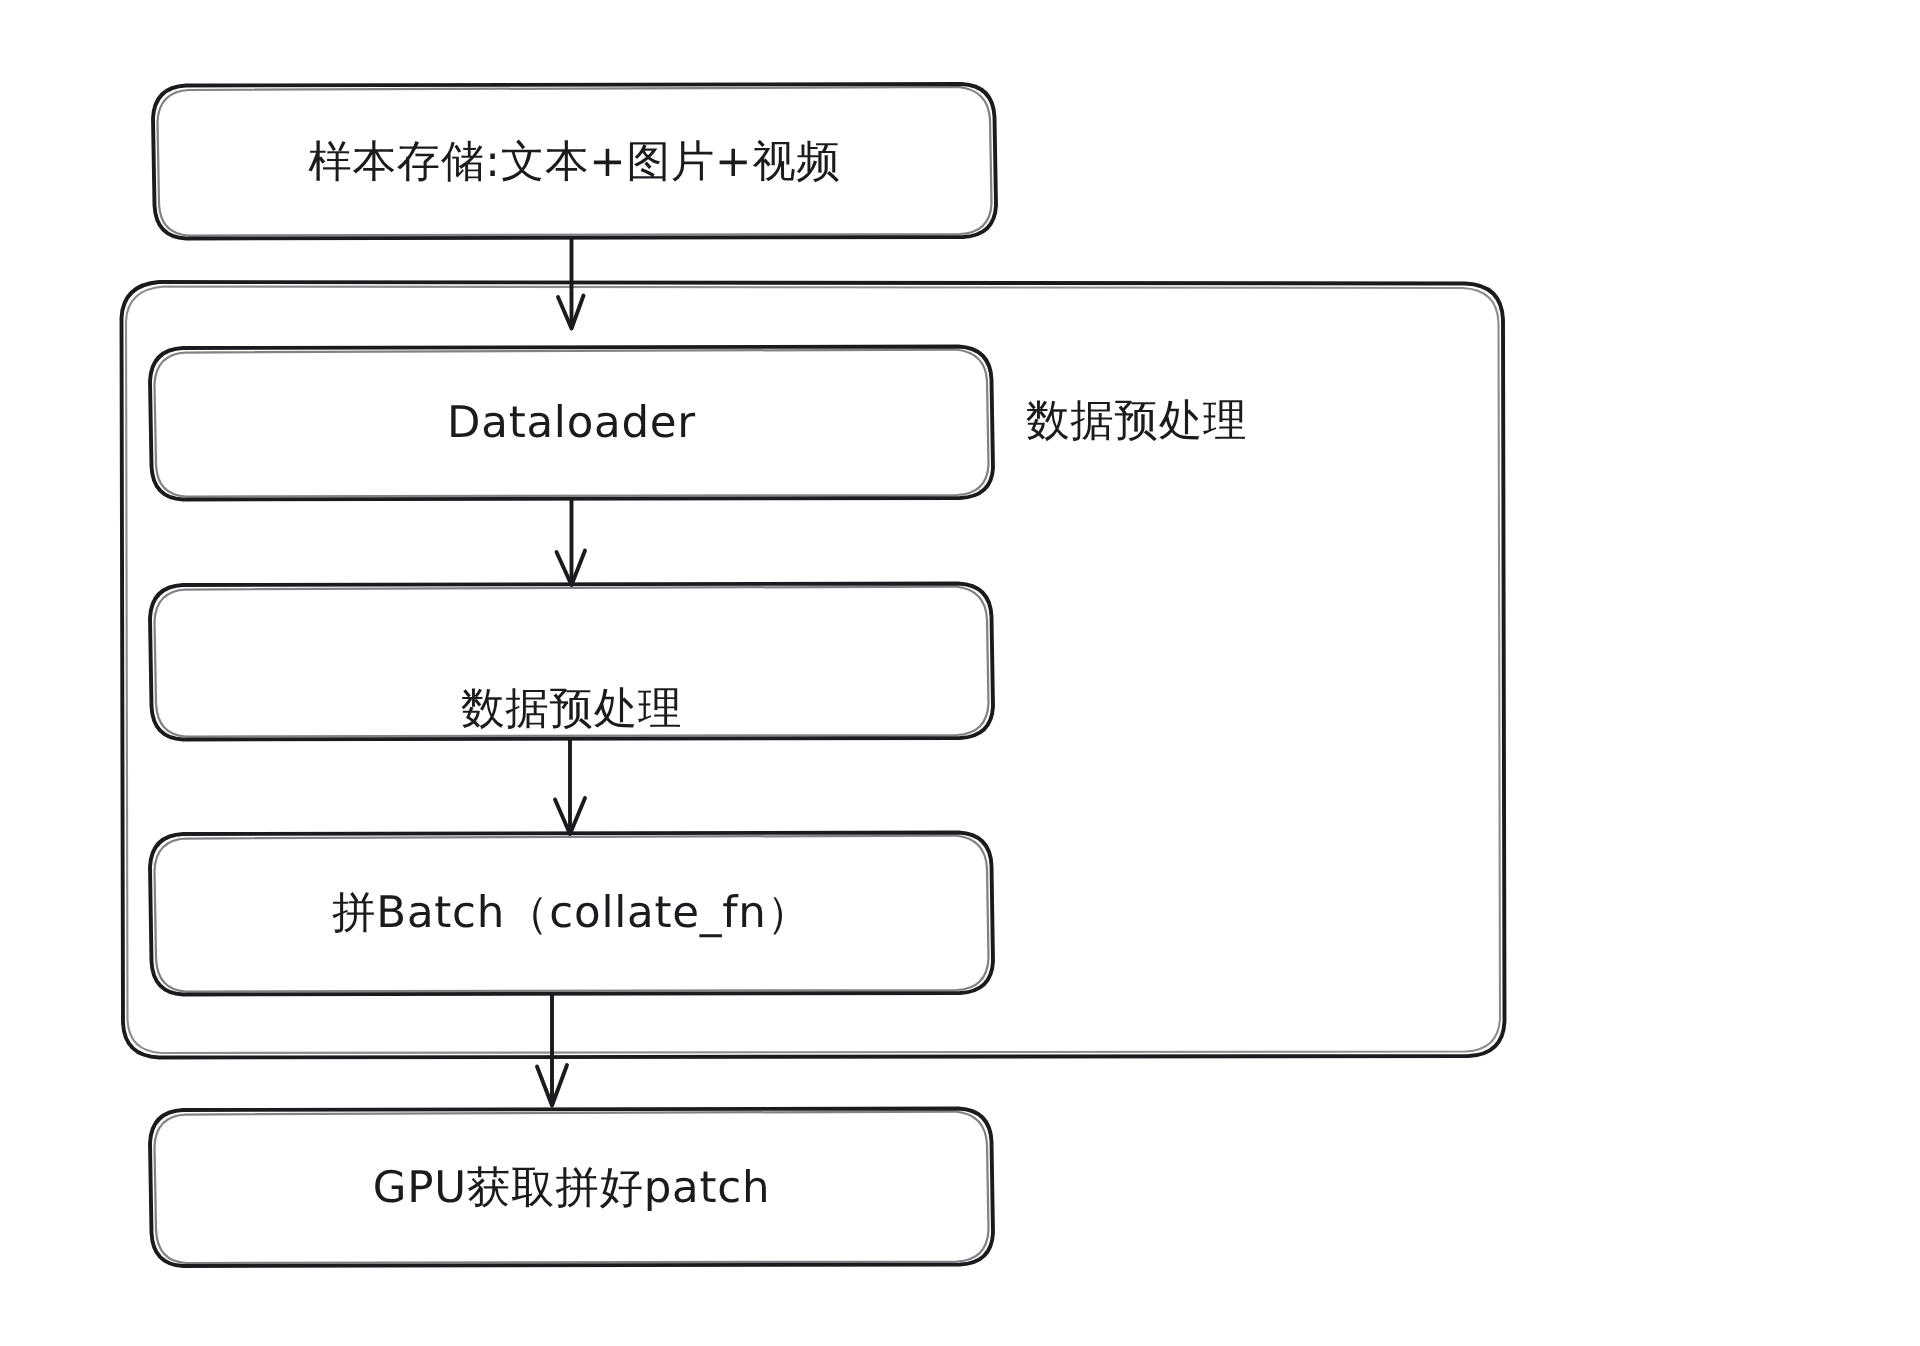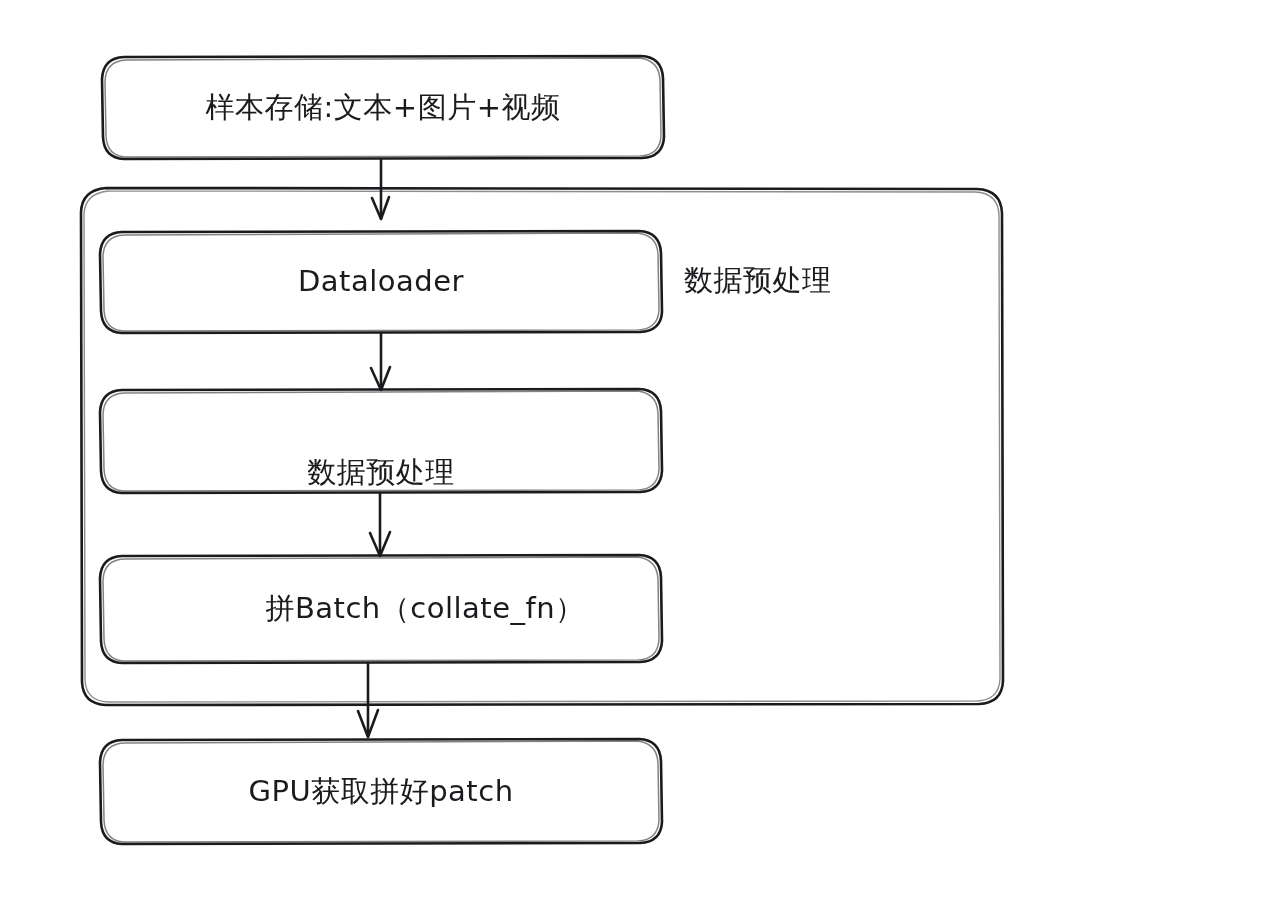--- a/index.html
+++ b/index.html
@@ -46,21 +46,21 @@
     font-size: 29px;
     line-height: 1.15;
     letter-spacing: 0.5px;
     white-space: nowrap;
     pointer-events: none;
   }
   
   #node-source   { left: 103px; top:  57px; width: 560px; height: 101px; }
   #node-loader   { left: 101px; top: 232px; width: 560px; height: 100px; }
   #node-preproc  { left: 101px; top: 390px; width: 560px; height: 102px; margin-top: 32px; }
-  #node-collate  { left: 101px; top: 556px; width: 560px; height: 106px; padding-left: 44px; }
+  #node-collate  { left: 101px; top: 556px; width: 560px; height: 106px; }
   #node-gpu      { left: 101px; top: 740px; width: 560px; height: 103px; }
   #anno-loader   { left: 684px; top: 264px; }
   #anno-preproc  { left: 684px; top: 424px; }
 </style>
 </head>
 <body>
 
 <div id="canvas">
 
   <svg id="sketch" viewBox="0 0 1280 897" xmlns="http://www.w3.org/2000/svg">

